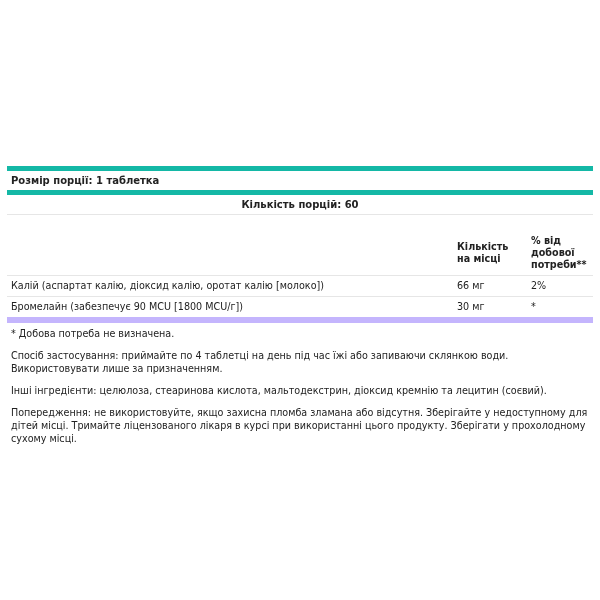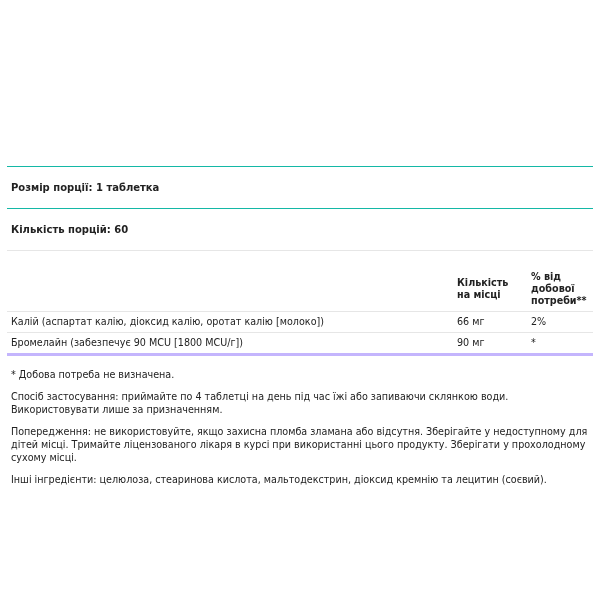--- a/index.html
+++ b/index.html
@@ -1,28 +1,28 @@
 <!DOCTYPE html>
 <html><head>
 <meta charset="utf-8">
 <style>
   html, body { margin:0; padding:0; background:#ffffff; }
   body { width:600px; height:600px; position:relative; overflow:hidden;
          font-family:"DejaVu Sans", sans-serif; color:#222; font-size:10px; }
   .wrap { position:absolute; left:7px; top:166px; width:586px; }
-  .row { border-top:1px solid #14b8a6; padding:14px 4px; line-height:13px; }
-  .row.b { border-bottom:1px solid #e6e6e6; }
+  .row { border-top:5px solid #14b8a6; padding:3px 4px; line-height:13px; }
+  .row.b { border-bottom:1px solid #e6e6e6;text-align:center; }
   .bold { font-weight:bold; }
   table { border-collapse:collapse; width:586px; margin-top:16px; }
   td { padding:4px 4px; vertical-align:middle; line-height:12px; font-size:9.6px; }
   tr.r td { border-top:1px solid #e6e6e6; }
-  tr.last td { border-bottom:3px solid #c4b5fd; }
+  tr.last td { border-bottom:6px solid #c4b5fd; }
   td.c2 { width:66px; } td.c3 { width:58px;margin-top:32px; }
   .th { font-weight:bold; }
-  .notes { margin-top:12px; font-size:9.6px; line-height:13px; }
+  .notes { margin-top:4px; font-size:9.6px; line-height:13px; }
   .notes p { margin:0 0 9px 4px; }
 </style>
 </head>
 <body>
 
 <div class="wrap">
   <div class="row bold">Розмір порції: 1 таблетка</div>
   <div class="row b bold">Кількість порцій: 60</div>
 
   <table>
@@ -32,25 +32,25 @@
       <td class="th c2">Кількість на місці</td>
       <td class="th c3">% від добової потреби**</td>
     </tr>
     <tr class="r">
       <td>Калій (аспартат калію, діоксид калію, оротат калію [молоко])</td>
       <td class="c2">66 мг</td>
       <td class="c3">2%</td>
     </tr>
     <tr class="r last">
       <td>Бромелайн (забезпечує 90 MCU [1800 MCU/г])</td>
-      <td class="c2">90 мг</td>
+      <td class="c2">30 мг</td>
       <td class="c3">*</td>
     </tr>
   </tbody>
     </table>
 
   <div class="notes">
     <p>* Добова потреба не визначена.</p>
     <p>Спосіб застосування: приймайте по 4 таблетці на день під час їжі або запиваючи склянкою води. Використовувати лише за призначенням.</p>
+    <p>Інші інгредієнти: целюлоза, стеаринова кислота, мальтодекстрин, діоксид кремнію та лецитин (соєвий).</p>
     <p>Попередження: не використовуйте, якщо захисна пломба зламана або відсутня. Зберігайте у недоступному для дітей місці. Тримайте ліцензованого лікаря в курсі при використанні цього продукту. Зберігати у прохолодному сухому місці.</p>
-    <p>Інші інгредієнти: целюлоза, стеаринова кислота, мальтодекстрин, діоксид кремнію та лецитин (соєвий).</p>
   </div>
 </div>
 
 </body></html>

